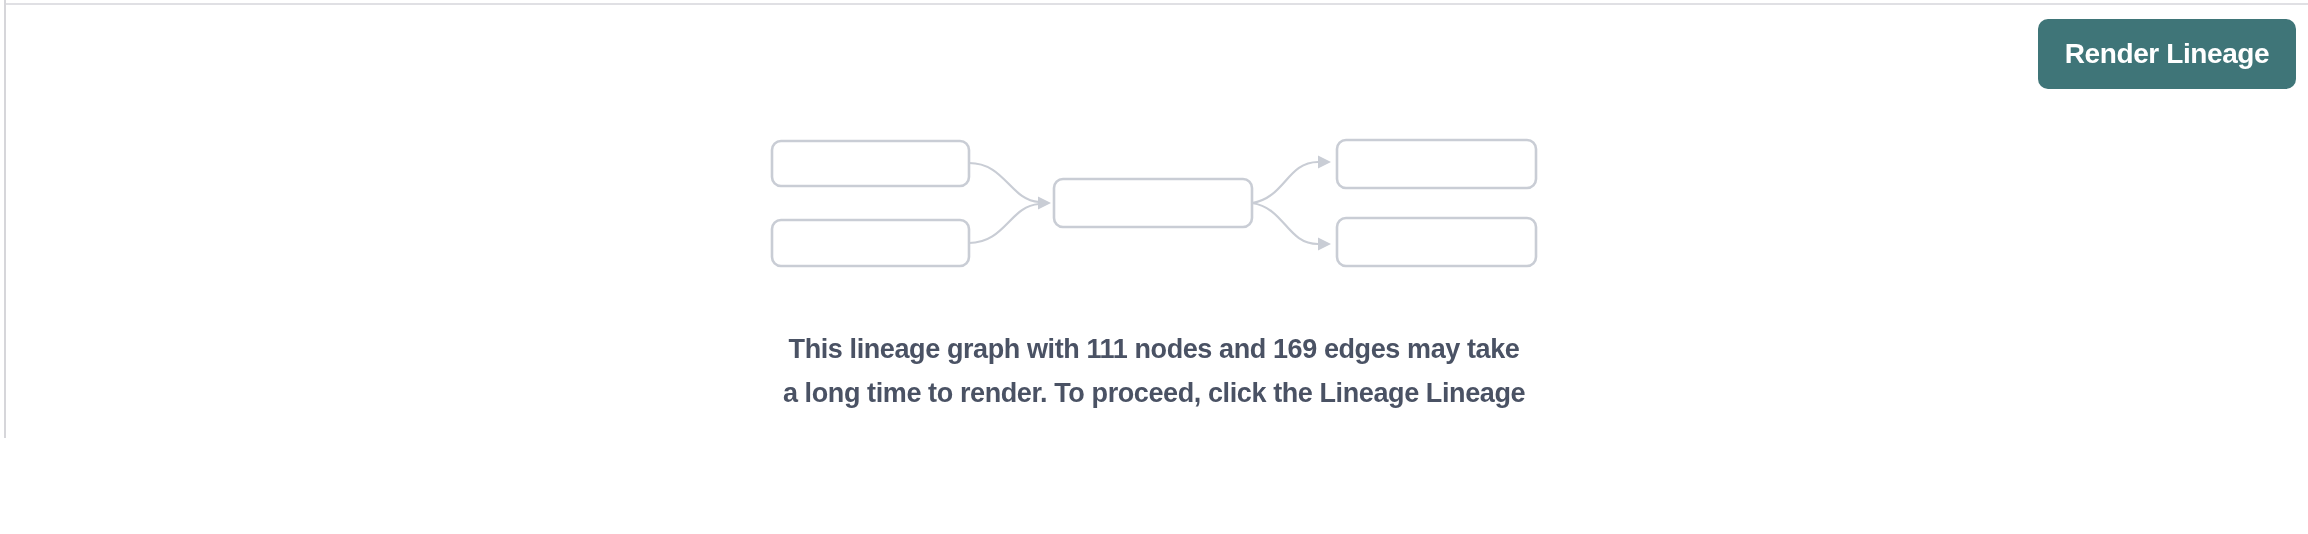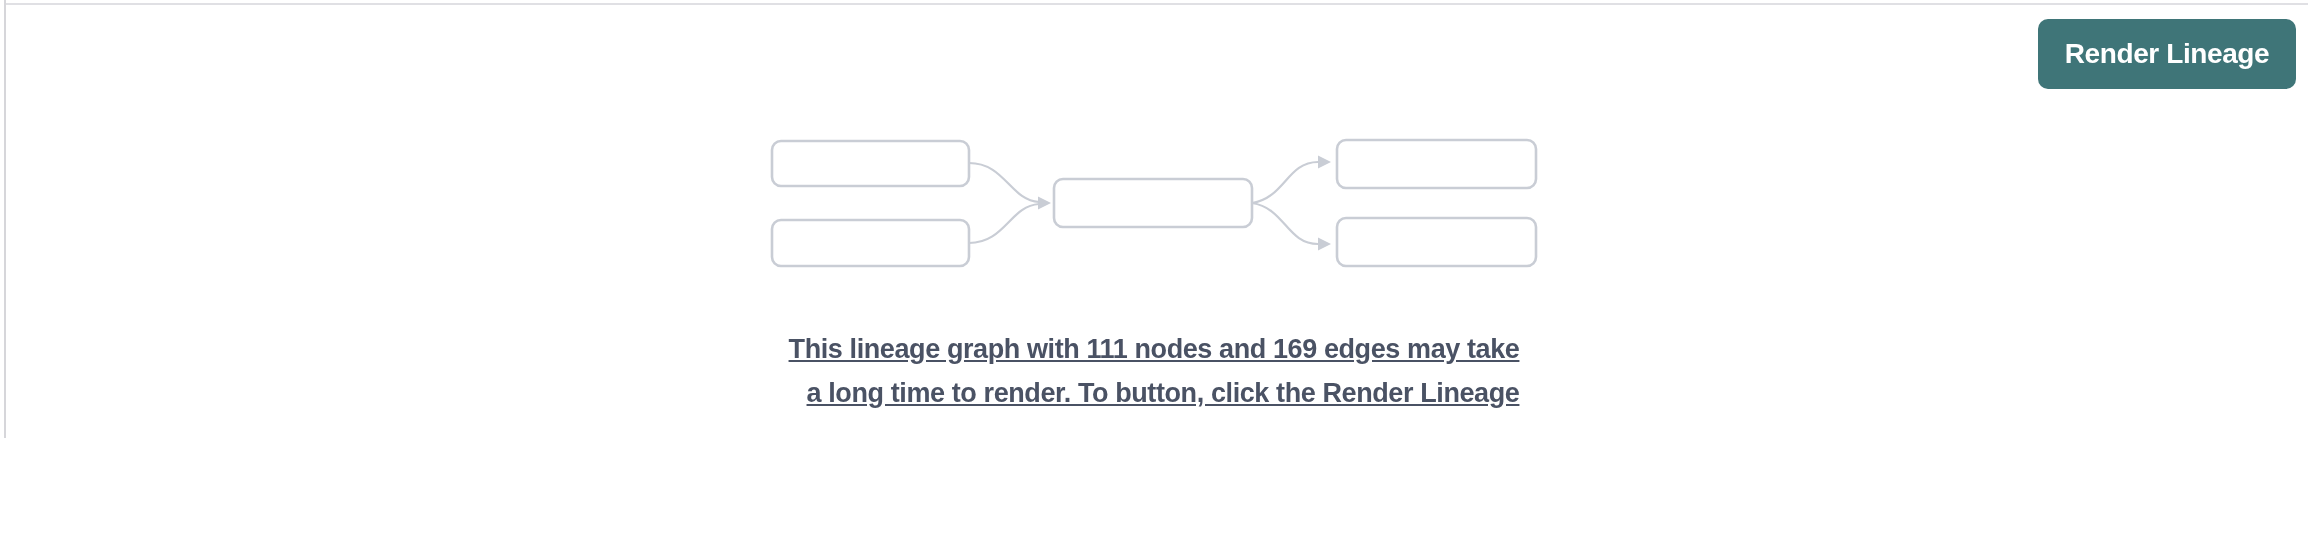--- a/index.html
+++ b/index.html
@@ -73,23 +73,22 @@
     fill: none;
     stroke-width: 2.2;
   }
   .message {
     margin-top: 54px;
     font-size: 27px;
     font-weight: bold;
     line-height: 44px;
     letter-spacing: -0.4px;
     color: #4a5264;
-    text-align: right;
+    text-align: center;
     white-space: nowrap;
-    text-decoration: underline;
   }
 </style>
 </head>
 <body>
 
 <div class="page">
 
   <div class="border-left"></div>
   <div class="border-top"></div>
 
@@ -110,17 +109,17 @@
 
       <rect class="graph-node" x="3" y="8" width="197" height="45" rx="9" stroke="#c9cdd5"></rect>
       <rect class="graph-node" x="3" y="87" width="197" height="46" rx="9" stroke="#c9cdd5"></rect>
       <rect class="graph-node" x="285" y="46" width="198" height="48" rx="9" stroke="#c9cdd5"></rect>
       <rect class="graph-node" x="568" y="7" width="199" height="48" rx="9" stroke="#c9cdd5"></rect>
       <rect class="graph-node" x="568" y="85" width="199" height="48" rx="9" stroke="#c9cdd5"></rect>
     </svg>
 
     <div class="message">
       <div>This lineage graph with 111 nodes and 169 edges may take</div>
-      <div>a long time to render. To button, click the Render Lineage</div>
+      <div>a long time to render. To proceed, click the Lineage Lineage</div>
     </div>
 
   </div>
 </div>
 
 </body></html>

